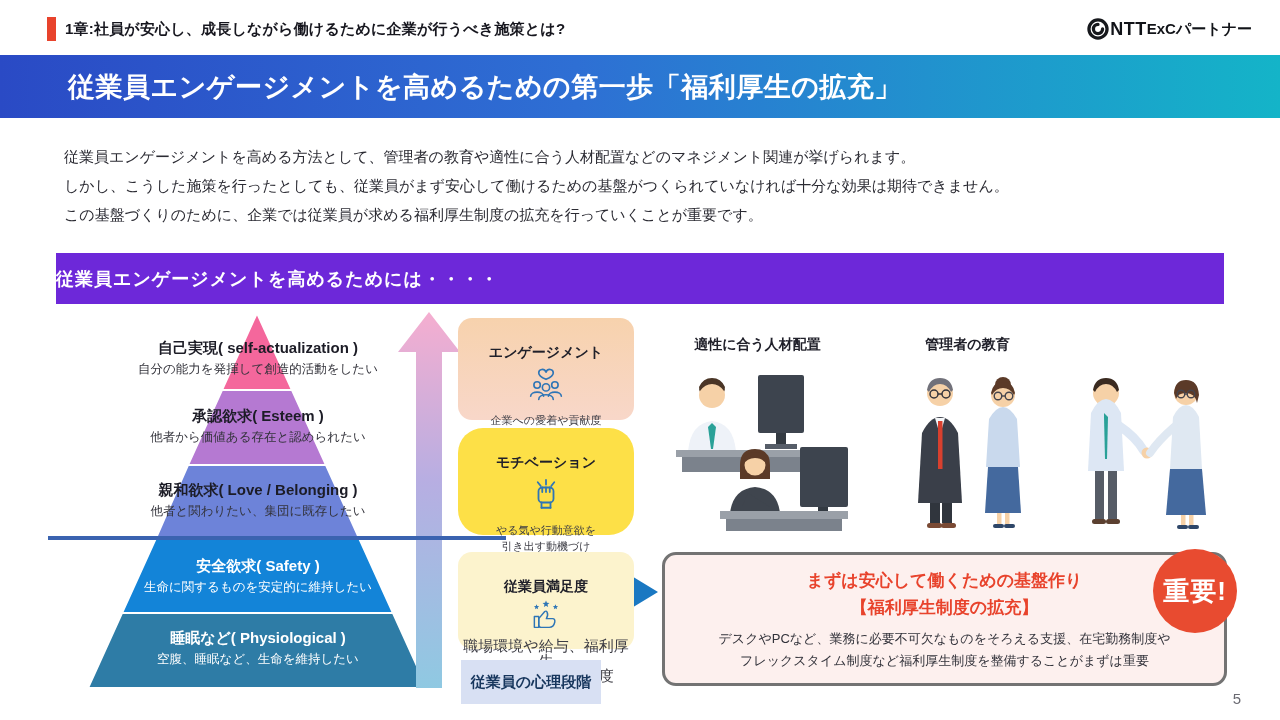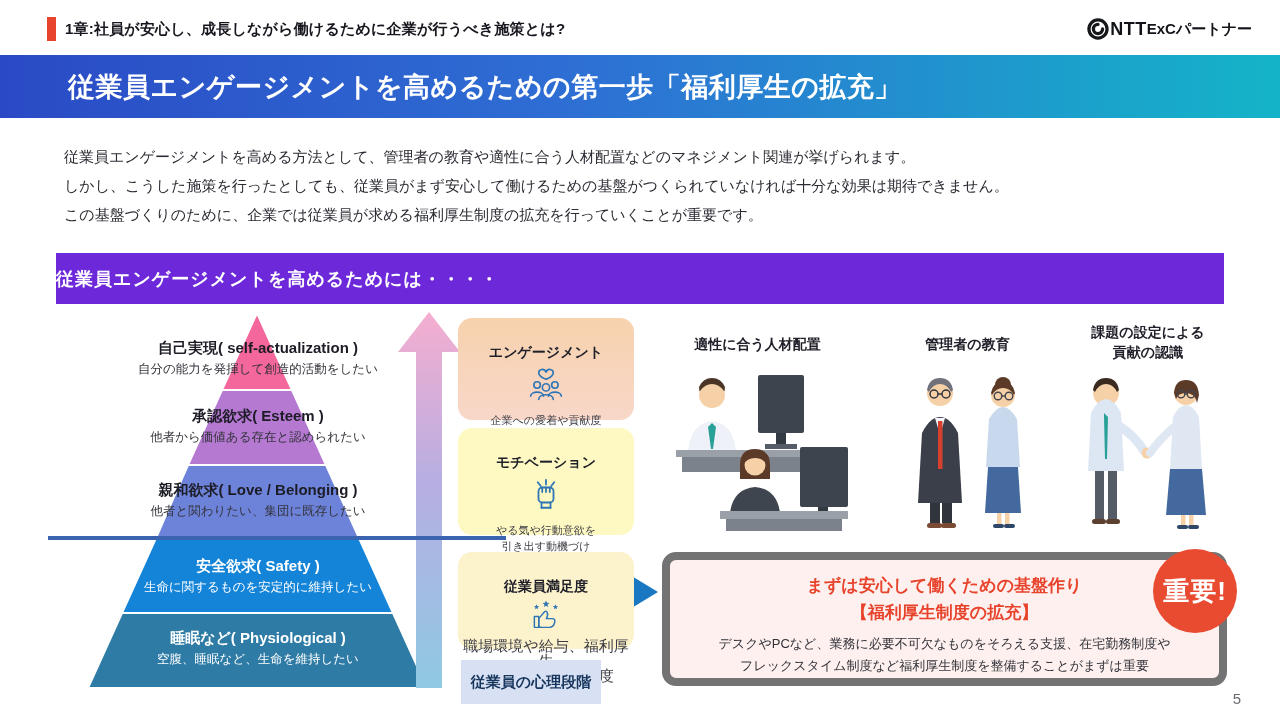--- a/index.html
+++ b/index.html
@@ -41,41 +41,41 @@
 
   .divider-line{position:absolute;left:48px;top:536px;width:458px;height:4px;background:#3a63b0;z-index:2;}
 
   .up-arrow{position:absolute;left:396px;top:310px;z-index:1;}
 
   
   .stage-box{position:absolute;left:458px;width:176px;border-radius:14px;text-align:center;z-index:3;padding-top:26px;}
   .stage-box .bt{font-size:14px;font-weight:bold;color:#20202a;}
   .stage-box .cap{font-size:11px;line-height:16px;color:#3c3c44;margin-top:3px;}
   .box-engagement{top:318px;height:102px;background:linear-gradient(180deg,#f7d2ad,#f8d7c9);}
-  .box-motivation{top:428px;height:107px;background:#fef9c3;}
+  .box-motivation{top:428px;height:107px;background:#fde047;border-radius:25px;}
   .box-satisfaction{top:552px;height:97px;background:#fcf3cd;}
   .box-satisfaction .cap{font-size:15px;line-height:15px;}
   .stage-box svg{margin-top:3px;}
 
   .stage-label{position:absolute;left:461px;top:660px;width:140px;height:44px;background:#d8e0f3;z-index:3;
     display:flex;align-items:center;justify-content:center;font-size:15px;font-weight:bold;color:#17365d;}
 
   
   .measure-cap{position:absolute;text-align:center;font-size:14px;font-weight:bold;color:#20202a;line-height:20px;z-index:3;}
   .cap1{left:655px;top:334px;width:205px;}
   .cap2{left:880px;top:334px;width:175px;}
   .cap3{left:1053px;top:322px;width:190px;}
   .illus{position:absolute;z-index:1;}
   .ill1{left:660px;top:365px;} .ill2{left:888px;top:363px;} .ill3{left:1058px;top:363px;}
 
   .flow-arrow{position:absolute;left:590px;top:574px;z-index:2;}
 
   
   .callout{position:absolute;left:662px;top:552px;width:565px;height:134px;background:#fdf0ee;
-    border:8px solid #737373;border-radius:14px;z-index:2;text-align:center;padding-top:12px;}
+    border:3px solid #737373;border-radius:14px;z-index:2;text-align:center;padding-top:12px;}
   .callout .ct{font-size:17px;font-weight:bold;color:#e8432c;line-height:27px;}
   .callout .cb{font-size:13px;color:#33333b;line-height:22px;}
   .callout .cb-wrap{margin-top:7px;}
   .badge{position:absolute;left:1153px;top:549px;width:84px;height:84px;border-radius:50%;background:#e84b30;
     display:flex;align-items:center;justify-content:center;z-index:5;
     font-size:26px;font-weight:bold;color:#ffffff;letter-spacing:1px;}
 
   .page-num{position:absolute;left:1222px;top:690px;width:30px;text-align:center;font-size:15px;color:#6a6a72;z-index:4;}
 </style>
 </head>
@@ -202,24 +202,20 @@
     <div class="cap" style="margin-top:0">人間関係への満足度</div>
   </div>
 
   <div class="stage-label">従業員の心理段階</div>
 
   <div class="measure-cap cap1">
     <div>適性に合う人材配置</div>
   </div>
   <div class="measure-cap cap2">
     <div>管理者の教育</div>
-  </div>
-  <div class="measure-cap cap3">
-    <div>課題の設定による</div>
-    <div>貢献の認識</div>
   </div>
 
   <svg class="illus ill1" width="195" height="168" viewBox="0 0 195 168">
     <rect x="98" y="10" width="46" height="58" rx="2" fill="#3d444e"></rect>
     <rect x="116" y="68" width="10" height="11" fill="#333a42"></rect>
     <rect x="105" y="79" width="32" height="5" fill="#565d68"></rect>
     <path d="M39 27 a13 13 0 0 1 26 0 q-4 -11 -13 -11 q-9 0 -13 11 z" fill="#4a3526"></path>
     <circle cx="52" cy="30" r="13" fill="#f6d1a7"></circle>
     <path d="M39 22 q4 -9 13 -9 q9 0 13 9 l-1 4 q-5 -7 -12 -7 q-7 0 -12 7 z" fill="#4a3526"></path>
     <path d="M28 86 q3 -28 24 -30 q21 2 24 30 z" fill="#eef2f8"></path>

